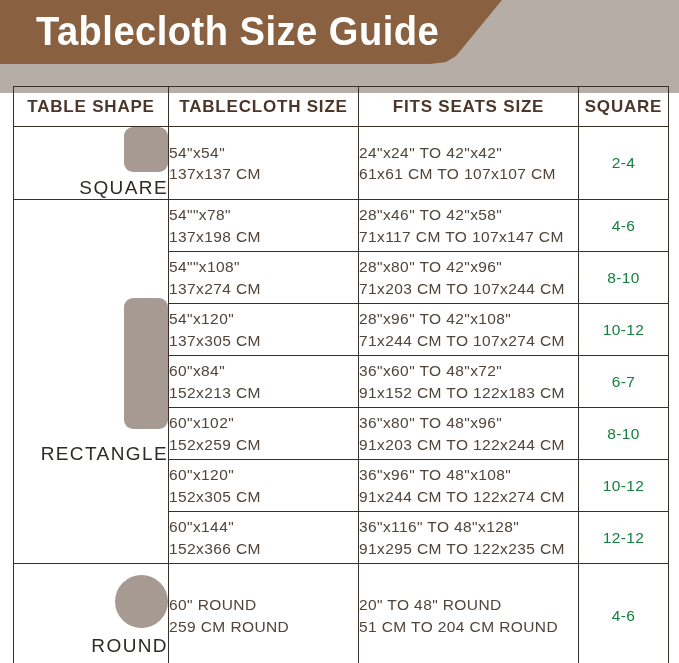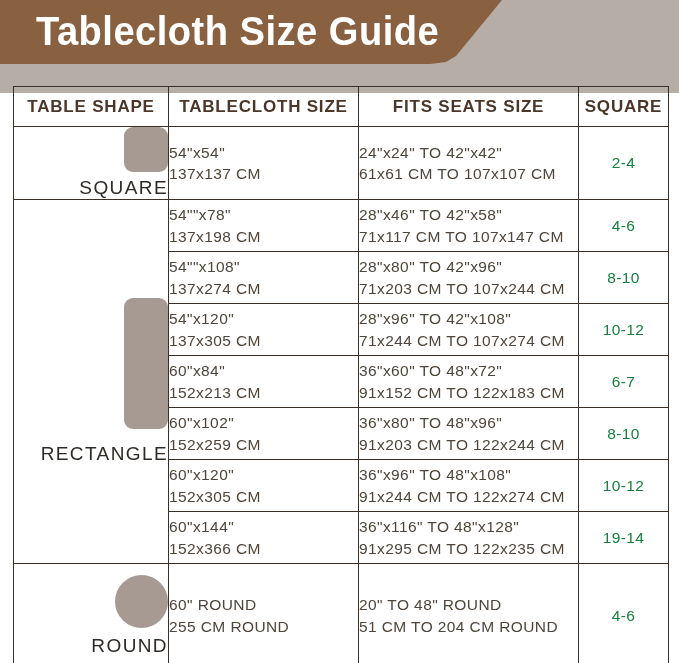--- a/index.html
+++ b/index.html
@@ -220,33 +220,33 @@
 
     <tr class="row-rect">
       <td class="size-cell">
         <div class="cell-line">60"x144"</div>
         <div class="cell-line">152x366 CM</div>
       </td>
       <td class="fits-cell">
         <div class="cell-line">36"x116" TO 48"x128"</div>
         <div class="cell-line">91x295 CM TO 122x235 CM</div>
       </td>
-      <td class="seats-cell">19-14</td>
+      <td class="seats-cell">12-12</td>
     </tr>
 
     <tr class="row-round">
       <td class="shape-cell">
         <div class="shape-inner rd">
           <span class="icon-circle"></span>
           <span class="shape-label">ROUND</span>
         </div>
       </td>
       <td class="size-cell">
         <div class="cell-line">60" ROUND</div>
-        <div class="cell-line">255 CM ROUND</div>
+        <div class="cell-line">259 CM ROUND</div>
       </td>
       <td class="fits-cell">
         <div class="cell-line">20" TO 48" ROUND</div>
         <div class="cell-line">51 CM TO 204 CM ROUND</div>
       </td>
       <td class="seats-cell">4-6</td>
     </tr>
   </tbody>
 </table>
 

